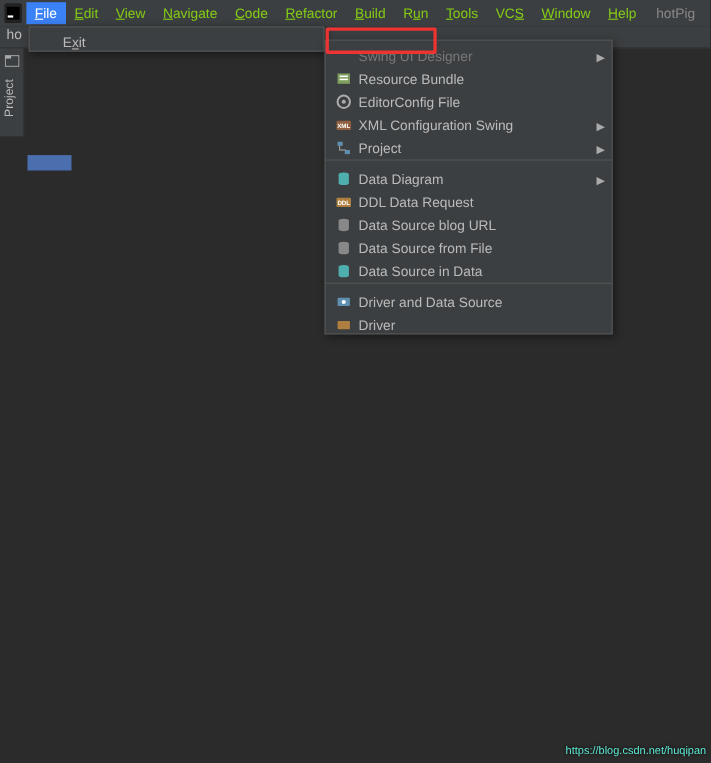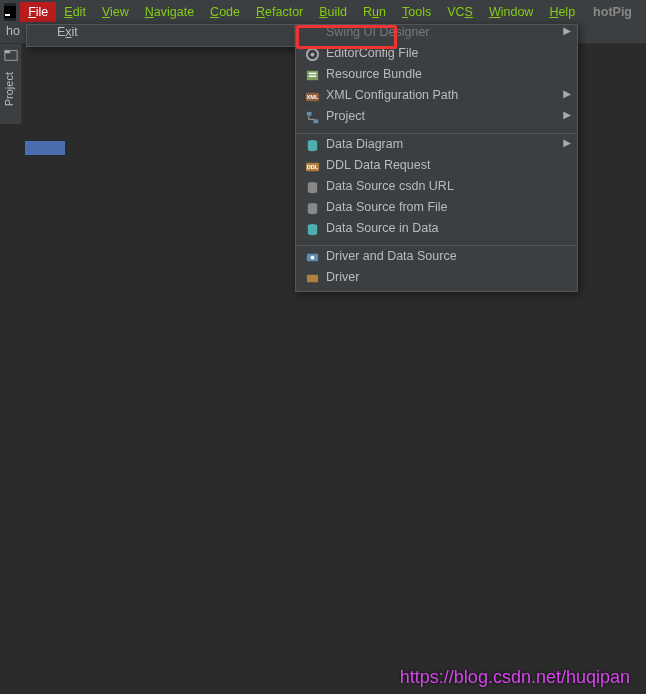--- a/index.html
+++ b/index.html
@@ -1,39 +1,39 @@
 <!DOCTYPE html>
 <html><head>
 <meta charset="utf-8">
 <style>
   * { margin:0; padding:0; box-sizing:border-box; font-family:"Segoe UI",Arial,sans-serif; }
   body { background:#2b2b2b; width:646px; height:694px; overflow:hidden; position:relative; color:#bbb; font-size:12.5px; }
   .menubar { background:#3c3f41; height:24px; display:flex; align-items:center; padding:0 4px; gap:0; }
   .menubar .logo { width:18px; height:18px; background:#222; border-radius:2px; display:flex; align-items:center;justify-content:center; margin-right:4px;}
   .menubar .mitem { padding:3px 8px; cursor:default; color:#84cc16; }
-  .menubar .mitem.sel { background:#b91c1c; color:#fff; }
+  .menubar .mitem.sel { background:#3b82f6; color:#fff; }
   .menubar .mitem u { text-decoration:underline; }
   .menubar .spacer { flex:1; }
-  .menubar .proj { color:#888; padding:0 10px;font-weight:bold;}
+  .menubar .proj { color:#888; padding:0 10px;}
   .crumbs { background:#3c3f41; height:20px; padding-left:6px; color:#bbb; border-bottom:1px solid #323232;}
   .sidetab { position:absolute; left:0; top:44px; width:22px; height:80px; background:#3c3f41; border-right:1px solid #323232;}
   .sidetab .vtext { writing-mode:vertical-lr; transform:rotate(180deg); font-size:11px; color:#bbb; padding:6px 3px;}
   .sidetab .vicon { width:14px; height:14px; margin:4px auto; display:block;}
   .dropdown { position:absolute; left:26px; top:24px; width:269px; background:#3c3f41; border:1px solid #555; box-shadow:2px 2px 8px rgba(0,0,0,.5);}
-  .submenu { position:absolute; left:295px; top:24px; width:283px; background:#3c3f41; border:1px solid #555; box-shadow:2px 2px 8px rgba(0,0,0,.5);}
-  .mi { display:flex; align-items:flex-start; height:21px; padding:0 20px 0 8px; position:relative; cursor:default; }
+  .submenu { position:absolute; left:295px; top:36px; width:262px; background:#3c3f41; border:1px solid #555; box-shadow:2px 2px 8px rgba(0,0,0,.5);}
+  .mi { display:flex; align-items:flex-end; height:21px; padding:0 20px 0 8px; position:relative; cursor:default; }
   .mi .ic { width:16px; height:16px; margin-right:6px; display:flex; align-items:center; justify-content:center; flex-shrink:0;}
   .mi .lbl { flex:1; white-space:nowrap; color:#bbb; }
   .mi .lbl u { text-decoration:underline;}
   .mi.dis .lbl { color:#777; }
   .mi .arrowR { position:absolute; right:6px; color:#aaa; font-size:10px;}
   .sep { height:1px; background:#555; margin:3px 0;}
   .redbox { position:absolute; border:3px solid #e33; pointer-events:none; left:296px; top:25px; width:101px; height:24px; border-radius:2px;}
   svg { display:block;}
-  .watermark { position:absolute; right:16px; bottom:6px; color:#d946ef; font-size:18px; text-shadow:0 0 3px #000;}
+  .watermark { position:absolute; right:4px; bottom:6px; color:#5eead4; font-size:10px; text-shadow:0 0 3px #000;}
   .card { position:absolute; left:25px; top:141px; width:40px; height:14px; background:#4b6eaf;}
 </style>
 </head>
 <body>
 
 <div class="menubar">
   <div class="logo">
     <svg width="12" height="12">
         <rect width="12" height="12" fill="#000"></rect>
         <rect x="1" y="8" width="5" height="2" fill="#fff"></rect>
@@ -75,44 +75,44 @@
   </div>
 <div class="submenu" id="new-menu">
     <div class="mi dis">
       <span class="ic"></span>
       <span class="lbl">Swing UI Designer</span>
       <span class="arrowR">▶</span>
     </div>
     <div class="mi">
       <span class="ic">
         <svg width="15" height="15" viewBox="0 0 16 16">
-          <circle cx="8" cy="8" r="6" fill="none" stroke="#aaa" stroke-width="2"></circle>
-          <circle cx="8" cy="8" r="2" fill="#aaa"></circle>
-        </svg>
-      </span>
-      <span class="lbl">EditorConfig File</span>
-    </div>
-    <div class="mi">
-      <span class="ic">
-        <svg width="15" height="15" viewBox="0 0 16 16">
           <rect x="2" y="3" width="12" height="10" fill="#7f9f5f"></rect>
           <rect x="4" y="5" width="8" height="1.5" fill="#fff"></rect>
           <rect x="4" y="8" width="8" height="1.5" fill="#fff"></rect>
         </svg>
       </span>
       <span class="lbl">Resource Bundle</span>
     </div>
     <div class="mi">
       <span class="ic">
         <svg width="15" height="15" viewBox="0 0 16 16">
+          <circle cx="8" cy="8" r="6" fill="none" stroke="#aaa" stroke-width="2"></circle>
+          <circle cx="8" cy="8" r="2" fill="#aaa"></circle>
+        </svg>
+      </span>
+      <span class="lbl">EditorConfig File</span>
+    </div>
+    <div class="mi">
+      <span class="ic">
+        <svg width="15" height="15" viewBox="0 0 16 16">
           <rect x="1" y="4" width="14" height="9" rx="1" fill="#8f5f3f"></rect>
           <text x="8" y="11" font-size="6" fill="#fff" text-anchor="middle" font-weight="bold">XML</text>
         </svg>
       </span>
-      <span class="lbl">XML Configuration Path</span>
+      <span class="lbl">XML Configuration Swing</span>
       <span class="arrowR">▶</span>
     </div>
     <div class="mi">
       <span class="ic">
         <svg width="15" height="15" viewBox="0 0 16 16">
           <rect x="2" y="2" width="5" height="4" fill="#5f8faf"></rect>
           <rect x="9" y="10" width="5" height="4" fill="#5f8faf"></rect>
           <path d="M4 6v4h6" stroke="#aaa" fill="none"></path>
         </svg>
       </span>
@@ -139,21 +139,21 @@
       </span>
       <span class="lbl">DDL Data Request</span>
     </div>
     <div class="mi">
       <span class="ic">
         <svg width="15" height="15" viewBox="0 0 16 16">
           <ellipse cx="8" cy="4" rx="5" ry="2" fill="#888"></ellipse>
           <path d="M3 4v8a5 2 0 0010 0V4" fill="#888"></path>
         </svg>
       </span>
-      <span class="lbl">Data Source csdn URL</span>
+      <span class="lbl">Data Source blog URL</span>
     </div>
     <div class="mi">
       <span class="ic">
         <svg width="15" height="15" viewBox="0 0 16 16">
           <ellipse cx="8" cy="4" rx="5" ry="2" fill="#888"></ellipse>
           <path d="M3 4v8a5 2 0 0010 0V4" fill="#888"></path>
         </svg>
       </span>
       <span class="lbl">Data Source from File</span>
     </div>

